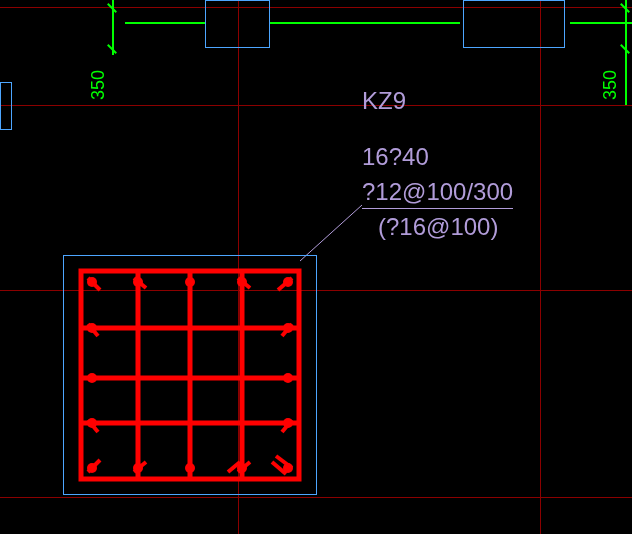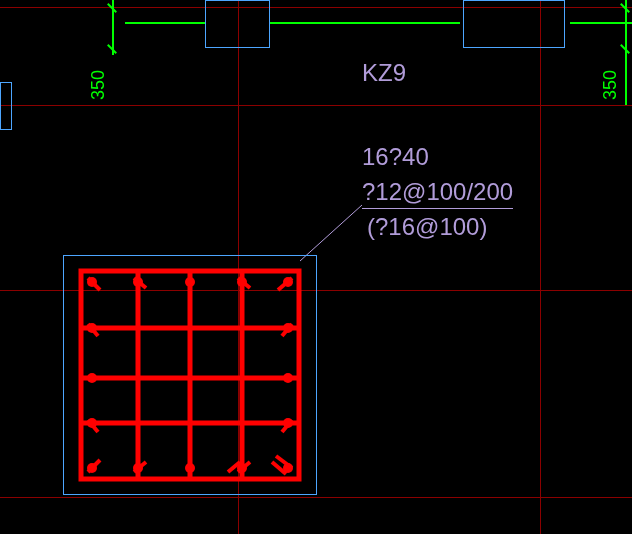--- a/index.html
+++ b/index.html
@@ -115,24 +115,24 @@
   <div class="blue-rect" style="left:463px; top:0; width:102px; height:48px"></div>
   <div class="blue-rect" style="left:0; top:82px; width:12px; height:48px"></div>
 
   <div class="dim-text" style="left:88px; top:100px">350</div>
 
   <div class="dim-text" style="left:600px; top:100px">350</div>
   <div style="position:absolute; left:625px; top:0; width:2px; height:105px; background:#00FF00"></div>
   <div class="tick" style="left:619px; top:7px"></div>
   <div class="tick" style="left:619px; top:48px"></div>
 
-  <div class="annotation" style="left:362px; top:59px">KZ9</div>
+  <div class="annotation" style="left:362px; top:87px">KZ9</div>
   <div class="annotation" style="left:362px; top:143px">16?40</div>
-  <div class="annotation underline" style="left:362px; top:178px">?12@100/200</div>
-  <div class="annotation" style="left:367px; top:213px">(?16@100)</div>
+  <div class="annotation underline" style="left:362px; top:178px">?12@100/300</div>
+  <div class="annotation" style="left:378px; top:213px">(?16@100)</div>
 
   <svg class="leader" style="left:300px; top:203px" width="70" height="60">
     <line x1="62" y1="2" x2="0" y2="58" stroke="#b19cd9" stroke-width="1"></line>
   </svg>
 
   <div class="column-outline" style="left:63px; top:255px; width:254px; height:240px"></div>
 
   <svg class="rebar-svg" style="left:78px; top:268px" width="224" height="214" viewBox="0 0 224 214">
 
     <rect x="3" y="3" width="218" height="208" fill="none" stroke="#FF0000" stroke-width="5"></rect>

